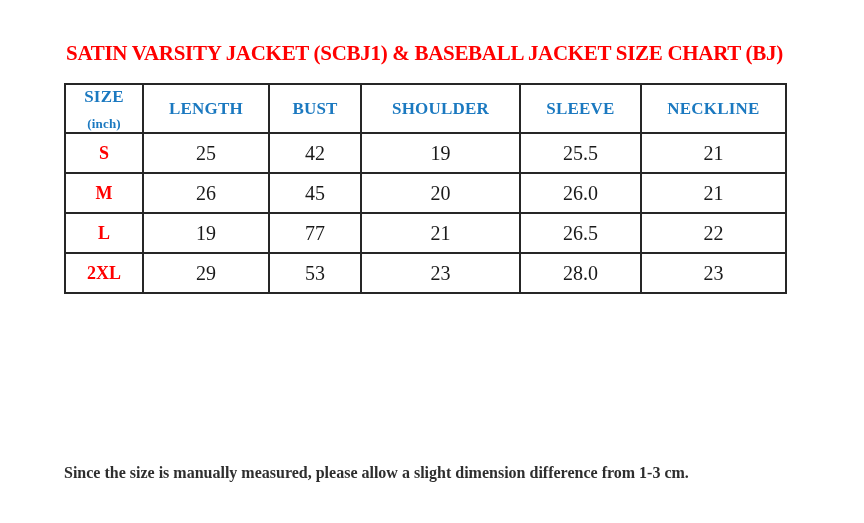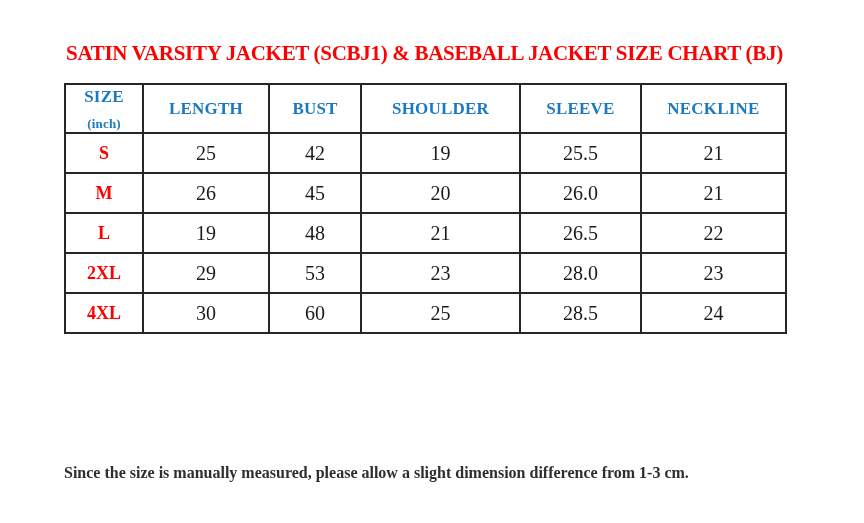--- a/index.html
+++ b/index.html
@@ -123,40 +123,32 @@
             <th class="size-cell">M</th>
             <td>26</td>
             <td>45</td>
             <td>20</td>
             <td>26.0</td>
             <td>21</td>
           </tr>
           <tr>
             <th class="size-cell">L</th>
             <td>19</td>
-            <td>48</td>
+            <td>77</td>
             <td>21</td>
             <td>26.5</td>
             <td>22</td>
           </tr>
           <tr>
             <th class="size-cell">2XL</th>
             <td>29</td>
             <td>53</td>
             <td>23</td>
             <td>28.0</td>
             <td>23</td>
           </tr>
-          <tr>
-            <th class="size-cell">4XL</th>
-            <td>30</td>
-            <td>60</td>
-            <td>25</td>
-            <td>28.5</td>
-            <td>24</td>
-          </tr>
         </tbody>
     </table>
 
     <div class="footer">Since the size is manually measured, please allow a slight dimension difference from 1-3 cm.</div>
 
   </div>
 </div>
 
 </body></html>

